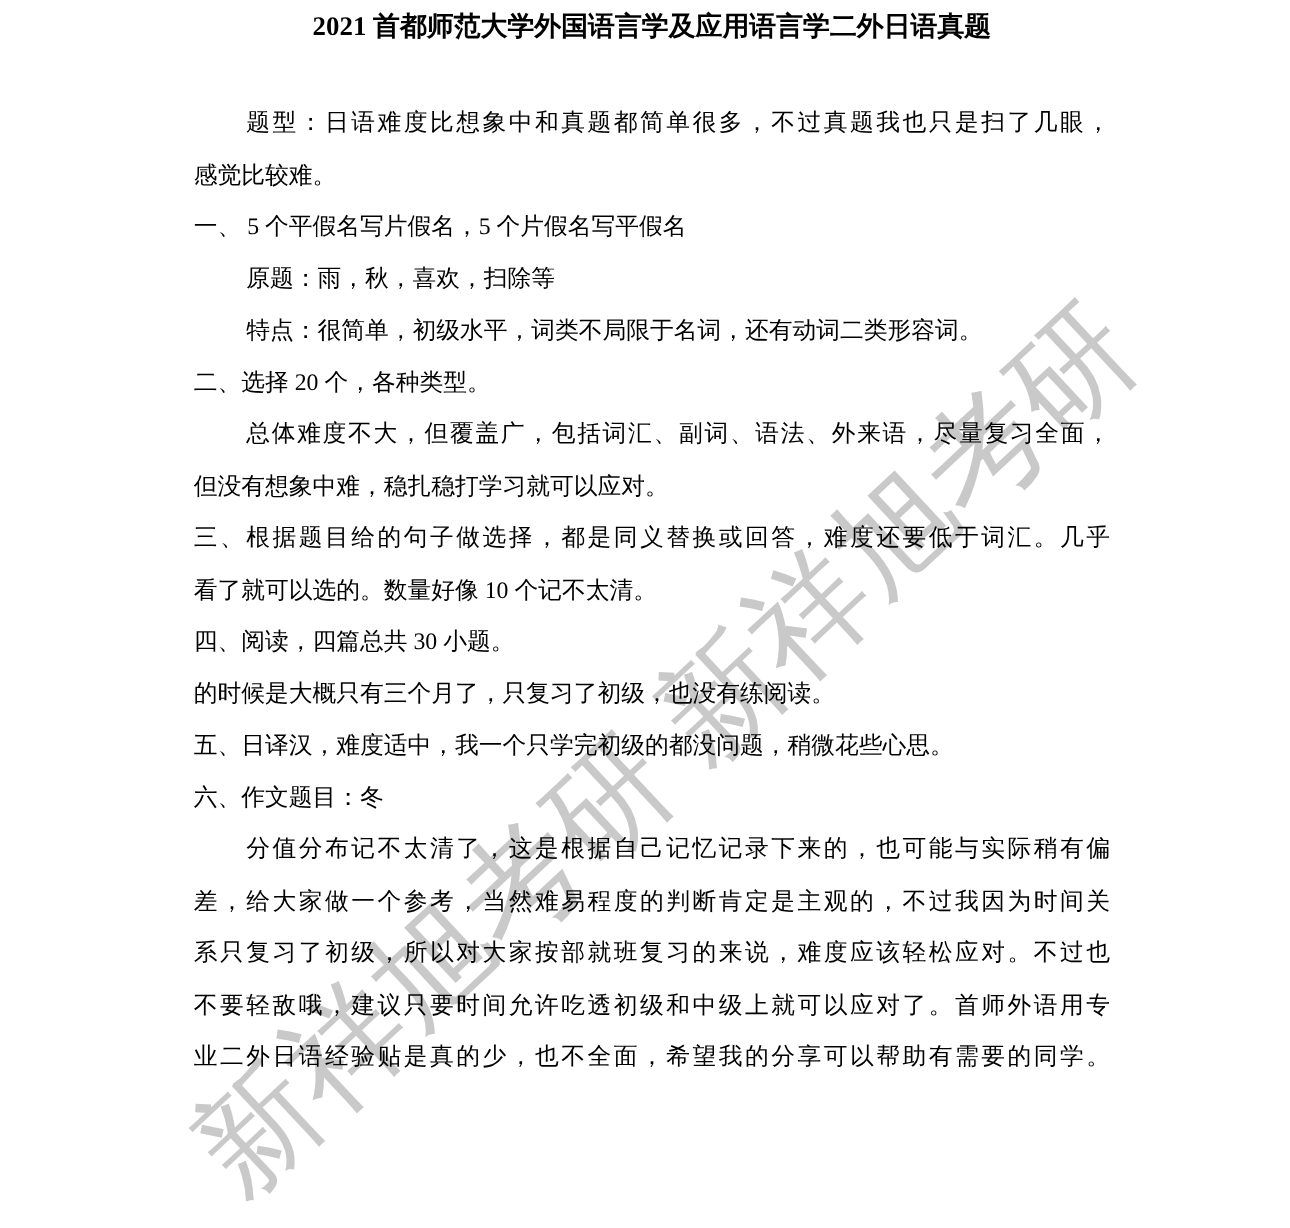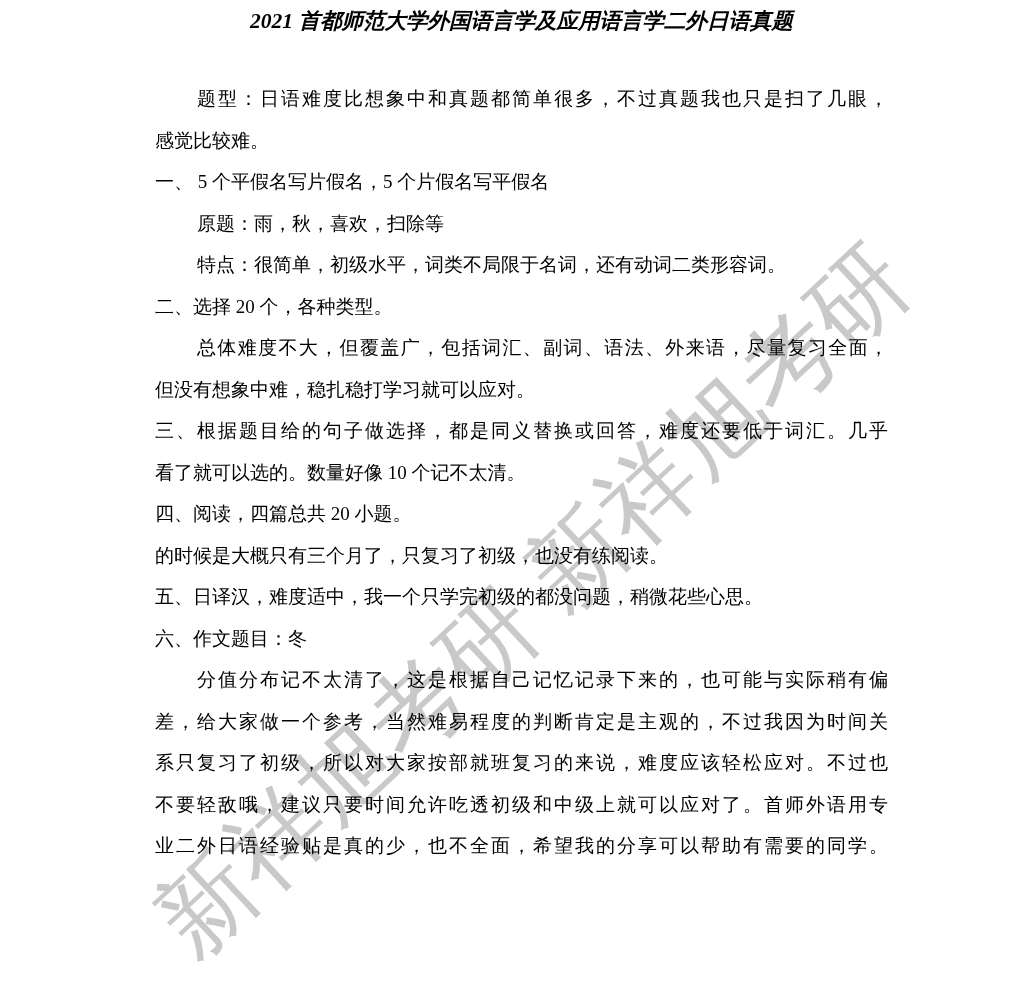--- a/index.html
+++ b/index.html
@@ -37,21 +37,20 @@
   .doc-title {
     position: absolute;
     left: 155px;
     top: 6px;
     width: 733px;
     text-align: center;
     font-size: 21.5px;
     font-weight: bold;
     line-height: 30px;
     z-index: 1;
-    font-style: italic;
   }
   .content {
     position: absolute;
     left: 155px;
     top: 78px;
     width: 733px;
     z-index: 1;
   }
   .line {
     height: 41.5px;
@@ -82,21 +81,21 @@
     <div class="line indent just">题型：日语难度比想象中和真题都简单很多，不过真题我也只是扫了几眼，</div>
     <div class="line">感觉比较难。</div>
     <div class="line">一、 5 个平假名写片假名，5 个片假名写平假名</div>
     <div class="line indent">原题：雨，秋，喜欢，扫除等</div>
     <div class="line indent">特点：很简单，初级水平，词类不局限于名词，还有动词二类形容词。</div>
     <div class="line">二、选择 20 个，各种类型。</div>
     <div class="line indent just">总体难度不大，但覆盖广，包括词汇、副词、语法、外来语，尽量复习全面，</div>
     <div class="line">但没有想象中难，稳扎稳打学习就可以应对。</div>
     <div class="line just">三、根据题目给的句子做选择，都是同义替换或回答，难度还要低于词汇。几乎</div>
     <div class="line">看了就可以选的。数量好像 10 个记不太清。</div>
-    <div class="line">四、阅读，四篇总共 20 小题。</div>
+    <div class="line">四、阅读，四篇总共 30 小题。</div>
     <div class="line">的时候是大概只有三个月了，只复习了初级，也没有练阅读。</div>
     <div class="line">五、日译汉，难度适中，我一个只学完初级的都没问题，稍微花些心思。</div>
     <div class="line">六、作文题目：冬</div>
     <div class="line indent just">分值分布记不太清了，这是根据自己记忆记录下来的，也可能与实际稍有偏</div>
     <div class="line just">差，给大家做一个参考，当然难易程度的判断肯定是主观的，不过我因为时间关</div>
     <div class="line just">系只复习了初级，所以对大家按部就班复习的来说，难度应该轻松应对。不过也</div>
     <div class="line just">不要轻敌哦，建议只要时间允许吃透初级和中级上就可以应对了。首师外语用专</div>
     <div class="line just">业二外日语经验贴是真的少，也不全面，希望我的分享可以帮助有需要的同学。</div>
   </div>
 

